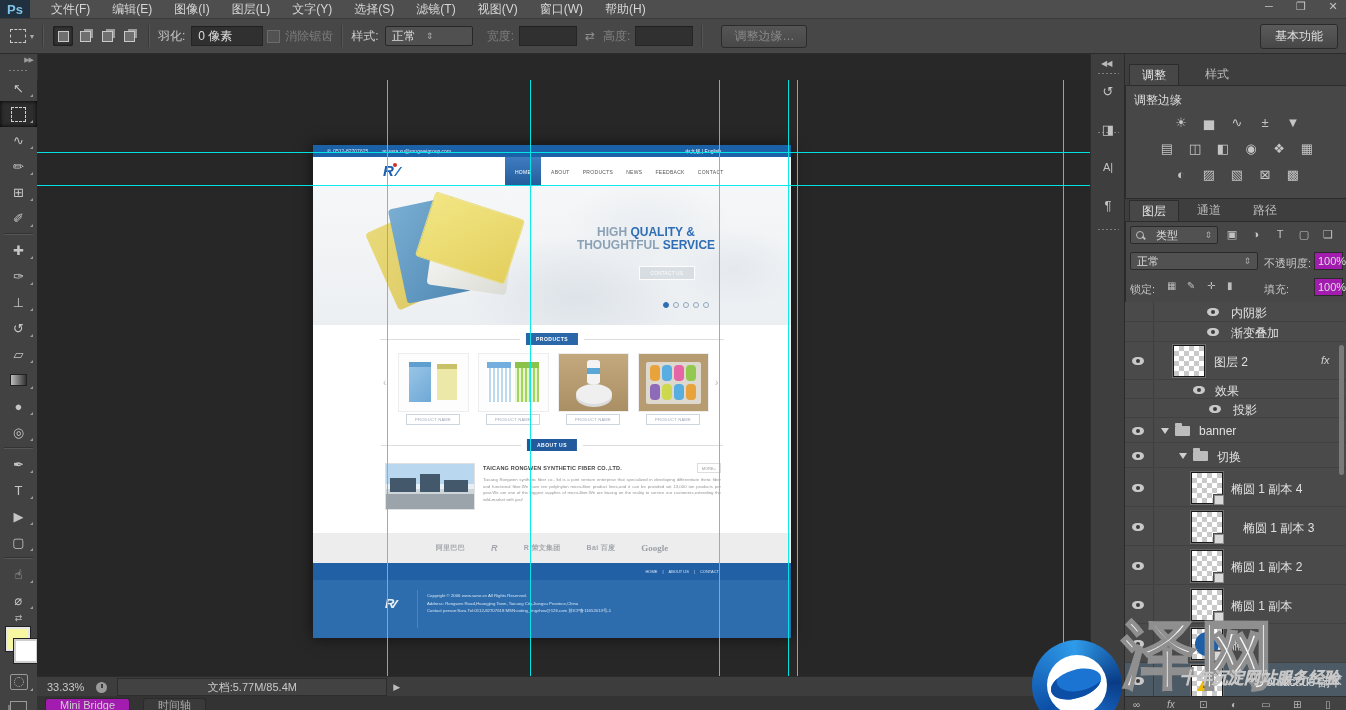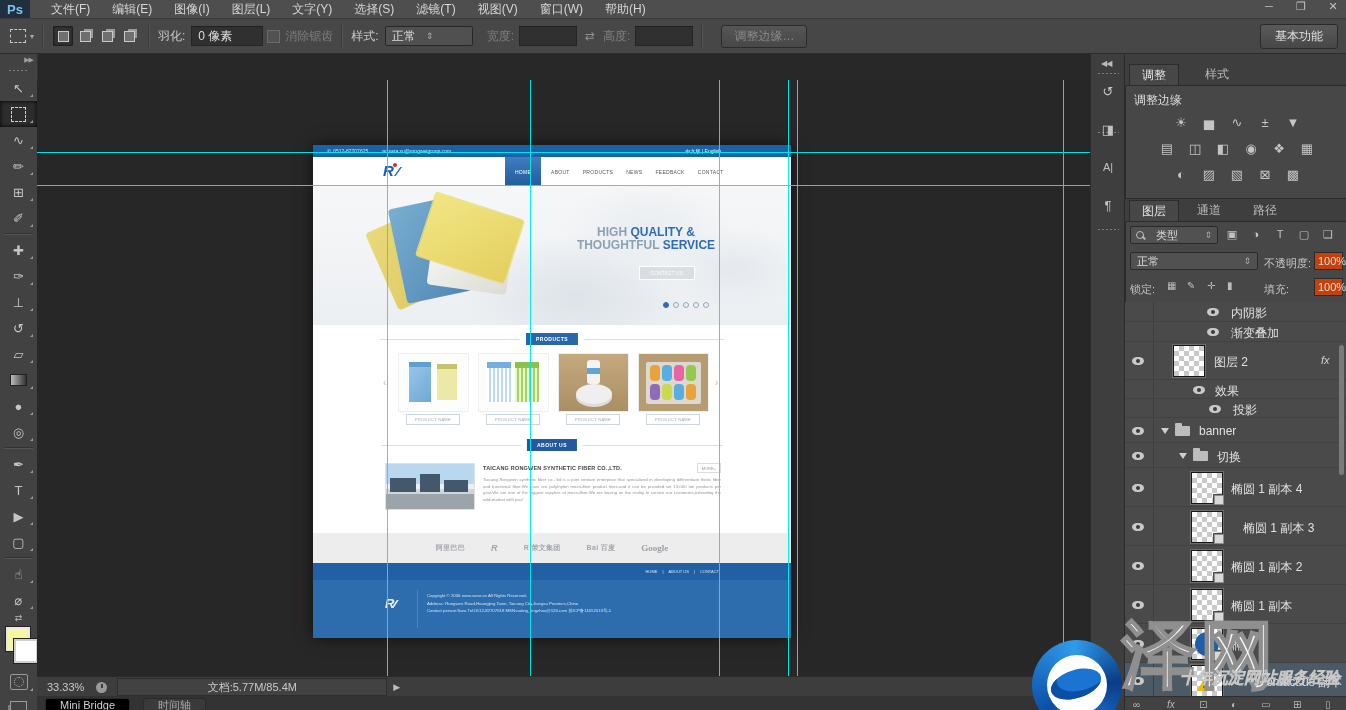--- a/index.html
+++ b/index.html
@@ -136,21 +136,21 @@
   .adjico{position:absolute;width:26px;height:20px;display:flex;align-items:center;justify-content:center;
           font-size:13px;color:#c5c5c5;}
   #typebox{position:absolute;left:5px;top:118px;width:88px;height:18px;background:#515151;border:1px solid #2a2a2a;
            border-radius:2px;display:flex;align-items:center;gap:6px;padding:0 5px;box-sizing:border-box;font-size:11px;color:#ddd;}
   .mag{width:6px;height:6px;border:1.5px solid #bbb;border-radius:50%;position:relative;}
   .mag::after{content:"";position:absolute;left:5px;top:5px;width:4px;height:1.5px;background:#bbb;transform:rotate(45deg);}
   .fico{position:absolute;top:120px;width:18px;height:16px;display:flex;align-items:center;justify-content:center;
         font-size:11px;color:#c2c2c2;}
   .ddl{position:absolute;background:#515151;border:1px solid #2a2a2a;border-radius:2px;height:18px;
        display:flex;align-items:center;justify-content:space-between;padding:0 6px;font-size:11px;color:#ddd;box-sizing:border-box;}
-  .vbox{position:absolute;background:#c2410c;border:1px solid #2a2a2a;height:18px;display:flex;align-items:center;
+  .vbox{position:absolute;background:#a21caf;border:1px solid #2a2a2a;height:18px;display:flex;align-items:center;
         justify-content:space-between;padding:0 3px;font-size:11px;color:#ddd;box-sizing:border-box;}
   .plabel{position:absolute;font-size:11px;color:#c5c5c5;}
   .lockico{position:absolute;top:172px;font-size:10px;color:#bdbdbd;}
   
   #layerlist{position:absolute;left:0;top:248px;width:222px;height:394px;background:#4a4a4a;overflow:hidden;}
   .lrow{position:absolute;left:0;width:222px;border-bottom:1px solid #414141;box-sizing:border-box;}
   .lrow .eyecolline{position:absolute;left:28px;top:0;bottom:0;width:1px;background:#3e3e3e;}
   .eye{position:absolute;width:12px;height:8px;background:#c9c9c9;border-radius:50% / 60%;}
   .eye::after{content:"";position:absolute;left:4px;top:2px;width:4px;height:4px;background:#3a3a3a;border-radius:50%;}
   .lname{position:absolute;font-size:12px;color:#e0e0e0;white-space:nowrap;}
@@ -174,21 +174,21 @@
   #statusbar{left:37px;top:676px;width:1053px;height:20px;background:#3d3d3d;border-top:1px solid #2b2b2b;
              display:flex;align-items:center;font-size:11px;color:#c9c9c9;}
   #zoomtxt{margin-left:10px;}
   #clockico{width:11px;height:11px;border-radius:50%;background:#9a9a9a;margin-left:12px;position:relative;}
   #clockico::after{content:"";position:absolute;left:5px;top:2px;width:1.5px;height:4px;background:#3d3d3d;}
   #docbox{margin-left:10px;width:268px;height:16px;border:1px solid #2d2d2d;background:#424242;display:flex;
           align-items:center;justify-content:center;}
   #statarrow{margin-left:6px;font-size:9px;color:#bdbdbd;}
   #bottomtabs{left:37px;top:696px;width:1053px;height:14px;background:#333;}
   .btab{position:absolute;top:2px;height:12px;display:flex;align-items:center;padding:0 14px;font-size:11px;
-        color:#cfcfcf;background:#000000;border:1px solid #2a2a2a;border-bottom:none;border-radius:3px 3px 0 0;}
+        color:#cfcfcf;background:#a21caf;border:1px solid #2a2a2a;border-bottom:none;border-radius:3px 3px 0 0;}
   .btab.dim{background:#3a3a3a;color:#a8a8a8;}
   
   #watermark{left:1024px;top:620px;width:322px;height:90px;z-index:50;pointer-events:none;}
   #swirl{position:absolute;left:8px;top:20px;width:90px;height:90px;border-radius:50%;
      background:conic-gradient(from 230deg,#0c4ea6,#2f9bea 35%,#0a3c86 60%,#1a6fd0 80%,#0c4ea6);}
   #swirl::before{content:"";position:absolute;inset:15px;border-radius:50%;background:#fff;}
   #swirl::after{content:"";position:absolute;left:18px;top:30px;width:52px;height:28px;border-radius:50%;
      background:#1b74d1;transform:rotate(-18deg);box-shadow:inset 8px -6px 0 #0c4ea6;}
   #wbrand{position:absolute;left:98px;top:-14px;font-size:74px;font-weight:bold;color:rgba(255,255,255,.95);
      -webkit-text-stroke:2px #8f8f8f;letter-spacing:4px;}

